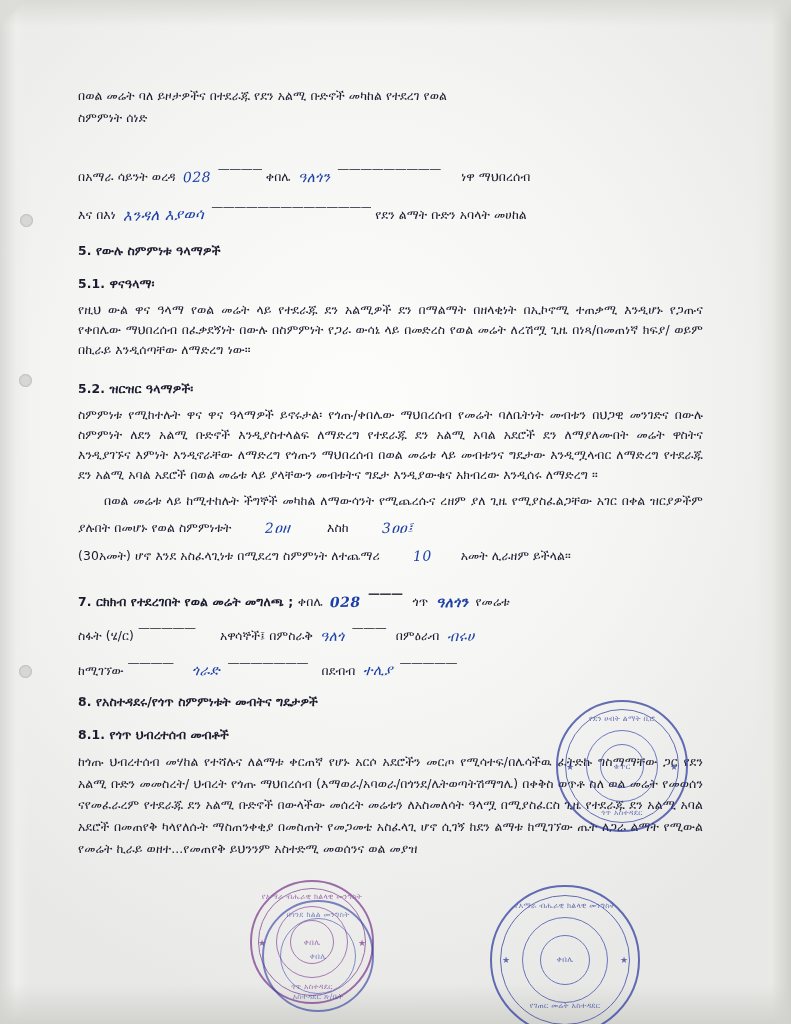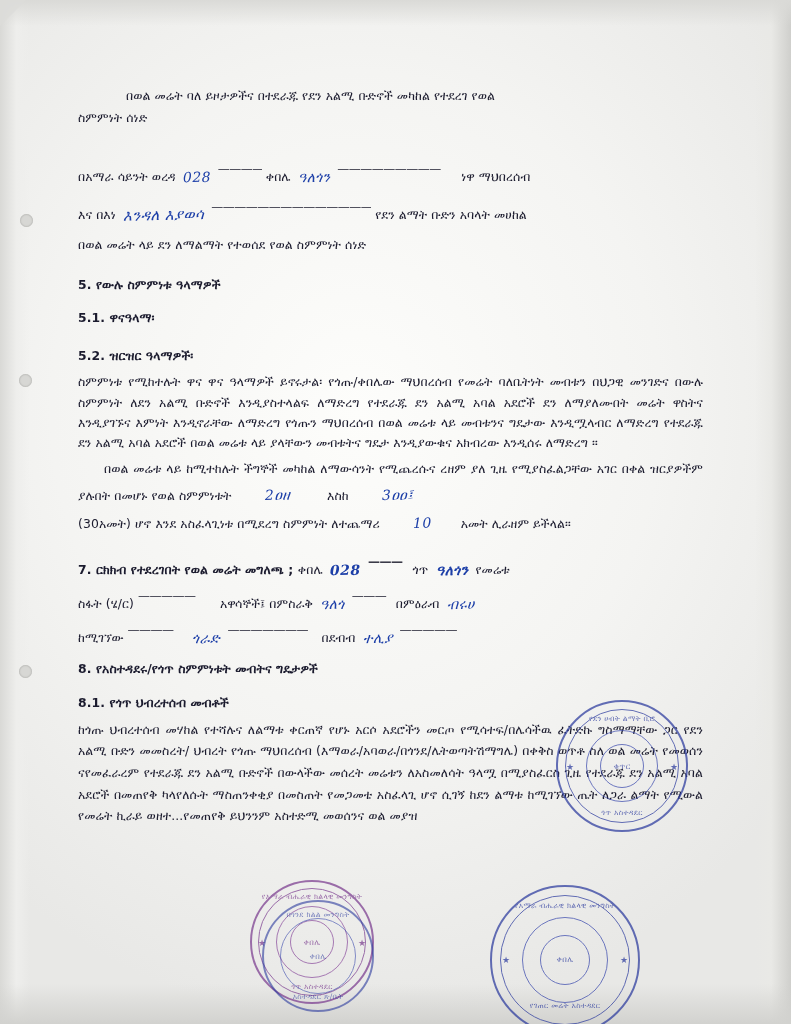--- a/index.html
+++ b/index.html
@@ -145,51 +145,51 @@
   <div class="paper-edge-right"></div>
   <div class="paper-edge-top"></div>
   <div class="paper-edge-bottom"></div>
   <div class="fold-corner"></div>
   <div class="punch-hole" style="left:20px; top:214px;"></div>
   <div class="punch-hole" style="left:19px; top:374px;"></div>
   <div class="punch-hole" style="left:19px; top:665px;"></div>
 
   <div class="doc">
 
-    <div class="p" style="margin-bottom:2px;margin-left:48px;">በወል መሬት ባለ ይዞታዎችና በተደራጁ የደን አልሚ ቡድኖች መካከል የተደረገ የወል</div>
+    <div class="p" style="margin-bottom:2px;">በወል መሬት ባለ ይዞታዎችና በተደራጁ የደን አልሚ ቡድኖች መካከል የተደረገ የወል</div>
     <div class="p" style="margin-bottom:32px;">ስምምነት ሰነድ</div>
 
     <div class="p line-run" style="margin-bottom:10px;">
       <span>በአማራ ሳይንት ወረዳ</span>
       <span class="hw">028</span>
       <span class="dashes" style="width:44px;">————</span>
       <span>ቀበሌ</span>
       <span class="hw">ዓለጎን</span>
       <span class="dashes" style="width:120px;">—————————</span>
       <span>ነዋ ማህበረሰብ</span>
     </div>
 
     <div class="p line-run" style="margin-bottom:8px;">
       <span>እና  በእነ</span>
       <span class="hw" style="font-size:15px;">እንዳለ እያወሳ</span>
       <span class="dashes" style="width:160px;">——————————————</span>
       <span>የደን ልማት ቡድን አባላት መሀከል</span>
     </div>
 
-    <div class="p" style="margin-bottom:20px;">በወል መሬት ላይ ደን ለማልማት የተወሰደ የወል ስምምነት ሰነድ</div>
 
     <div class="h">
       <span>5.</span>
       <span>የውሉ ስምምነቱ ዓላማዎች</span>
     </div>
 
     <div class="h-sub">
       <span>5.1.</span>
       <span>ዋናዓላማ፡</span>
     </div>
+    <div class="p">የዚህ ውል ዋና ዓላማ የወል መሬት ላይ የተደራጁ ደን አልሚዎች ደን በማልማት በዘላቂነት በኢኮኖሚ ተጠቃሚ እንዲሆኑ የጋጡና የቀበሌው ማህበረሰብ በፈቃደኝነት በውሉ በስምምነት የጋራ ውሳኔ ላይ በመድረስ የወል መሬት ለረሽሟ ጊዜ በነጻ/በመጠነኛ ክፍያ/ ወይም በኪራይ እንዲሰጣቸው ለማድረግ ነው።</div>
 
     <div class="h-sub" style="margin-top:18px;">
       <span>5.2.</span>
       <span>ዝርዝር ዓላማዎች፡</span>
     </div>
     <div class="p">ስምምነቱ የሚከተሉት ዋና ዋና ዓላማዎች ይኖሩታል፡ የጎጡ/ቀበሌው ማህበረሰብ የመሬት ባለቤትነት መብቱን በህጋዊ መንገድና በውሉ ስምምነት ለደን አልሚ ቡድኖች እንዲያስተላልፍ ለማድረግ የተደራጁ ደን አልሚ አባል አደሮች ደን ለማያለሙበት መሬት ዋስትና እንዲያገኙና እምነት እንዲኖራቸው ለማድረግ የጎጡን ማህበረሰብ በወል መሬቱ ላይ መብቱንና ግዴታው እንዲሟላብር ለማድረግ የተደራጁ ደን አልሚ አባል አደሮች በወል መሬቱ ላይ ያላቸውን መብቱትና ግዴታ እንዲያውቁና አክብረው እንዲሰሩ ለማድረግ ።</div>
 
     <div class="p indent">
       <span>በወል መሬቱ ላይ ከሚተከሉት ችግኞች መካከል ለማውሳንት የሚጨረሱና ረዘም ያለ ጊዜ የሚያስፈልጋቸው አገር በቀል ዝርያዎችም ያሉበት በመሆኑ የወል ስምምነቱት</span>
       <span class="hw">2ዐዘ</span>

